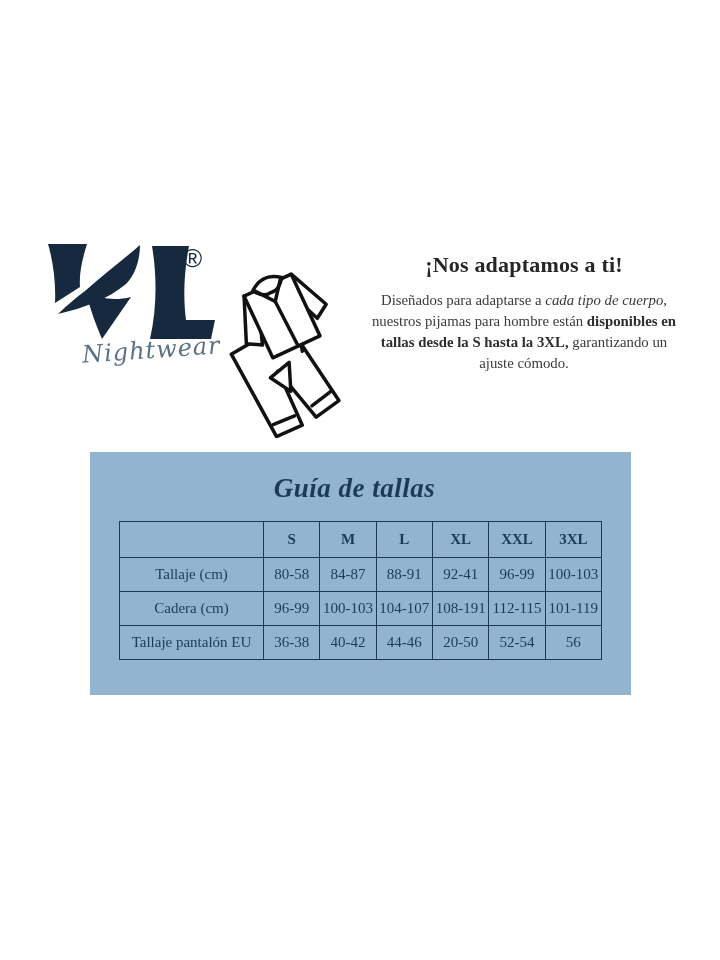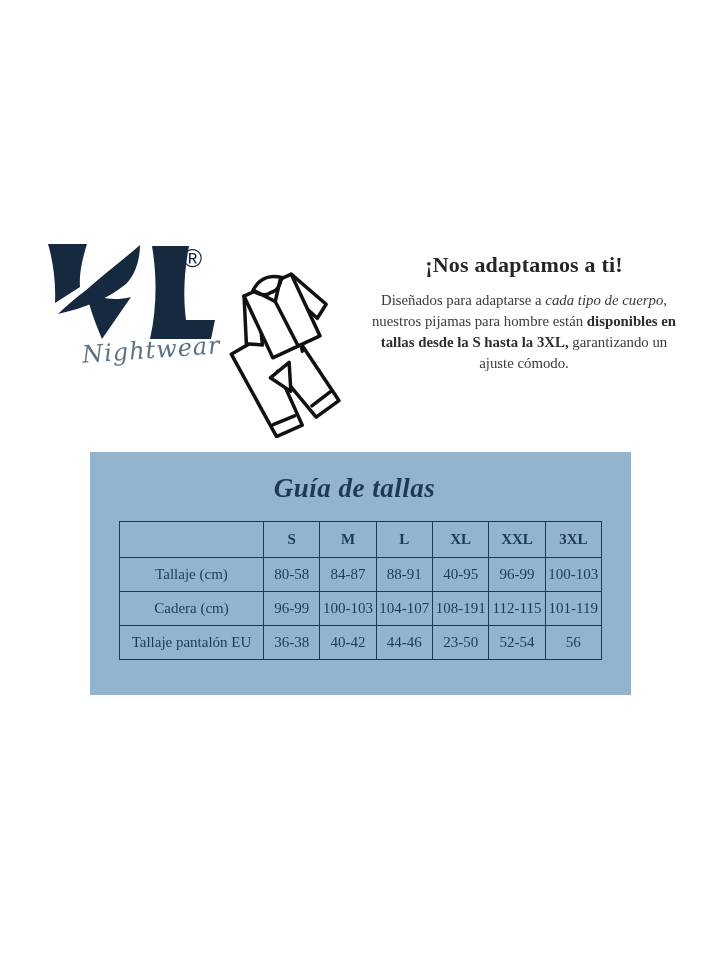--- a/index.html
+++ b/index.html
@@ -134,39 +134,39 @@
           <th>XXL</th>
           <th>3XL</th>
         </tr>
       </thead>
       <tbody>
         <tr>
           <td class="row-label">Tallaje (cm)</td>
           <td>80-58</td>
           <td>84-87</td>
           <td>88-91</td>
-          <td>40-95</td>
+          <td>92-41</td>
           <td>96-99</td>
           <td>100-103</td>
         </tr>
         <tr>
           <td class="row-label">Cadera (cm)</td>
           <td>96-99</td>
           <td>100-103</td>
           <td>104-107</td>
           <td>108-191</td>
           <td>112-115</td>
           <td>101-119</td>
         </tr>
         <tr>
           <td class="row-label">Tallaje pantalón EU</td>
           <td>36-38</td>
           <td>40-42</td>
           <td>44-46</td>
-          <td>23-50</td>
+          <td>20-50</td>
           <td>52-54</td>
           <td>56</td>
         </tr>
       </tbody>
     </table>
   </div>
 
 </div>
 
 </body></html>

